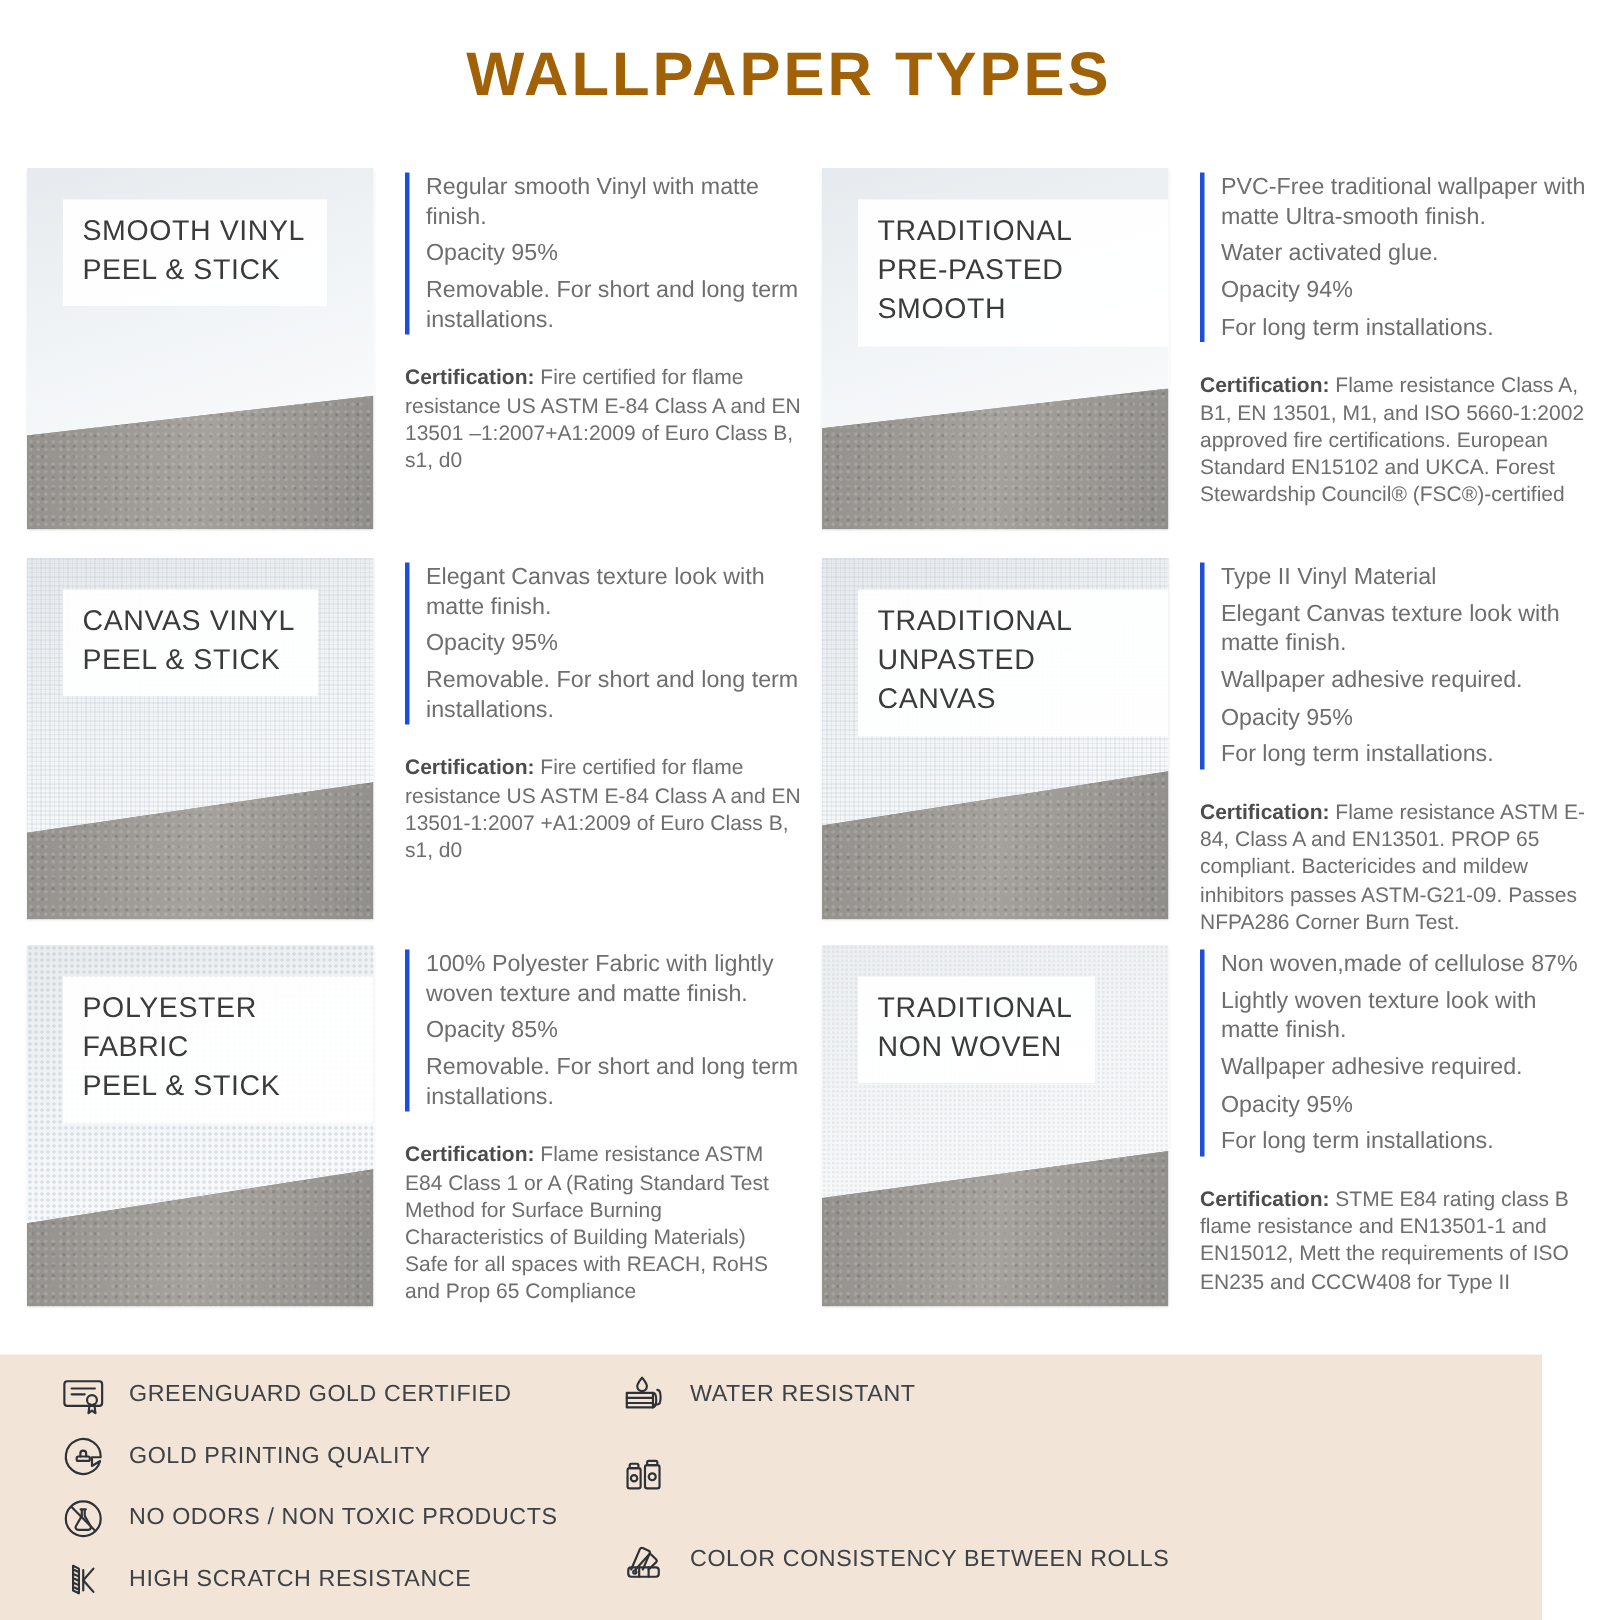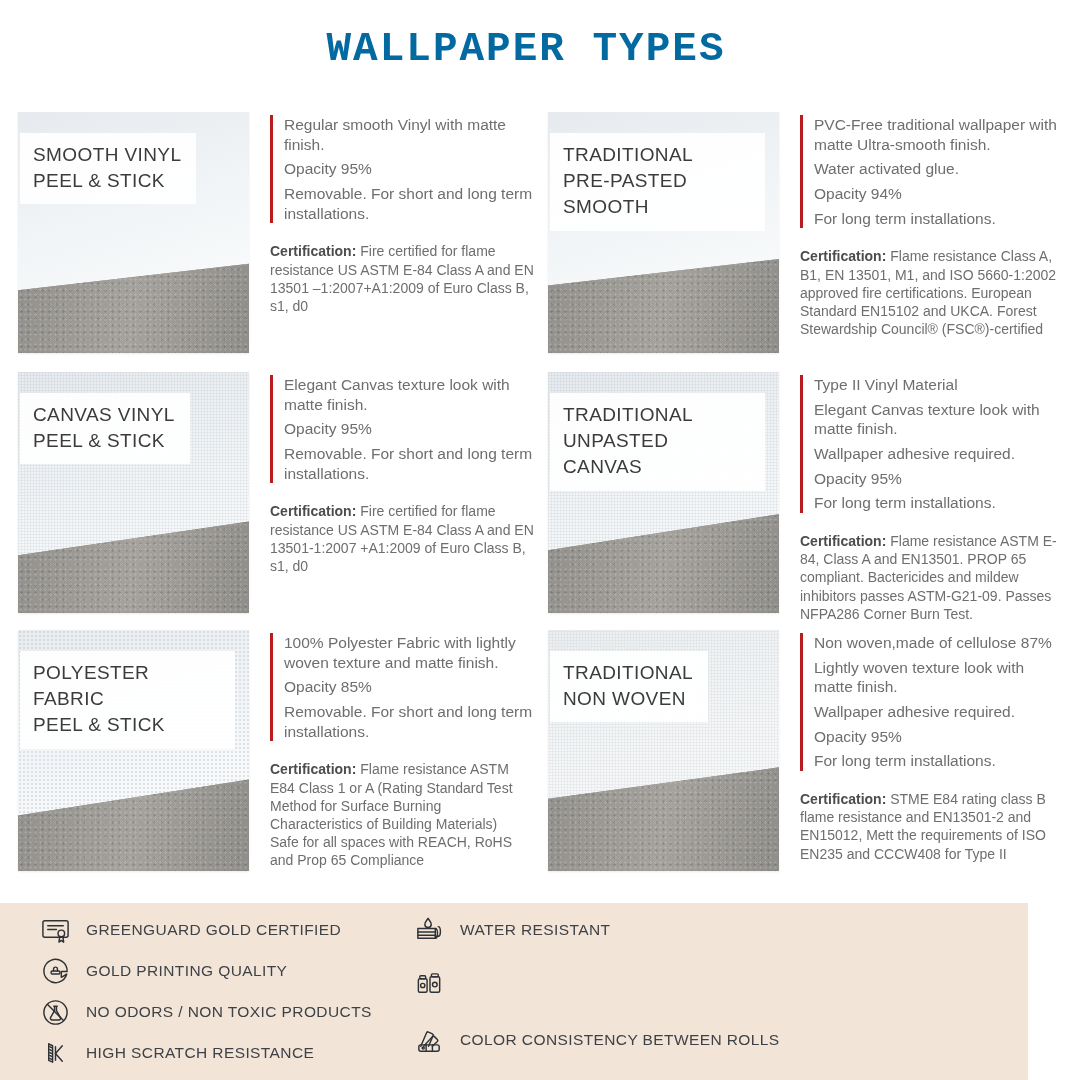--- a/index.html
+++ b/index.html
@@ -7,22 +7,21 @@
   body {
     font-family:"Liberation Sans", sans-serif;
     background:#ffffff;
     position:relative;
     overflow:hidden;
   }
   .page-title {
     position:absolute; top:26px; left:0; width:1052px;
     text-align:center;
     font-size:41px; font-weight:700; letter-spacing:2px;
-    color:#0369a1;
-    font-family:Liberation Mono, monospace;
+    color:#a16207;
   }
   
   .card { position:absolute; width:516px; display:flex; gap:21px; }
   .c0 { left:18px;  top:112px; }
   .c1 { left:548px; top:112px; }
   .c2 { left:18px;  top:372px; }
   .c3 { left:548px; top:372px; }
   .c4 { left:18px;  top:630px; }
   .c5 { left:548px; top:630px; }
 
@@ -54,30 +53,30 @@
     position:absolute; inset:0;
     clip-path:polygon(0 74%, 100% 61%, 100% 100%, 0 100%);
     background-color:#97948f;
     background-image:
       radial-gradient(rgba(255,255,255,.14) 1px, transparent 1.2px),
       radial-gradient(rgba(0,0,0,.13) 1px, transparent 1.2px),
       linear-gradient(100deg,#8f8d89 0%,#a5a29d 55%,#908e8a 100%);
     background-size:5px 5px, 7px 7px, 100% 100%;
   }
   .sample-label {
-    position:absolute; top:21px; left:2px;
+    position:absolute; top:21px; left:24px;
     background:rgba(255,255,255,.93);
     padding:9px 15px 10px 13px;
     font-size:19px; line-height:1.38; letter-spacing:.4px;
     color:#3b3b3b; font-weight:500;
     max-width:215px;
   }
   .text-col { width:264px; padding-top:3px; }
   .desc {
-    border-left:3px solid #b91c1c;
+    border-left:3px solid #1d4ed8;
     padding-left:11px;
     font-size:15.5px; line-height:1.27; color:#6e6e6e;
   }
   .desc .dline { margin-bottom:5px; }
   .desc .dline:last-child { margin-bottom:0; }
   .cert {
     margin-top:19px;
     font-size:14px; line-height:1.3; color:#6e6e6e;
   }
   .cert b { color:#4c4c4c; font-weight:700; }
@@ -202,21 +201,21 @@
     </div>
   </div>
   <div class="text-col">
     <div class="desc">
       <div class="dline">Non woven,made of cellulose 87%</div>
       <div class="dline">Lightly woven texture look with matte finish.</div>
       <div class="dline">Wallpaper adhesive required.</div>
       <div class="dline">Opacity 95%</div>
       <div class="dline">For long term installations.</div>
     </div>
-    <p class="cert"><b>Certification:</b><span> STME E84 rating class B flame resistance and EN13501-2 and EN15012, Mett the requirements of ISO EN235 and CCCW408 for Type II</span></p>
+    <p class="cert"><b>Certification:</b><span> STME E84 rating class B flame resistance and EN13501-1 and EN15012, Mett the requirements of ISO EN235 and CCCW408 for Type II</span></p>
   </div>
 </div>
 
 <div class="footer">
   <div class="feat-col feat-col-1">
     <div class="feature">
       <svg viewBox="0 0 32 32">
         <rect x="3" y="6" width="26" height="17" rx="2"></rect>
         <line x1="8" y1="11" x2="24" y2="11"></line>
         <line x1="8" y1="15" x2="17" y2="15"></line>

